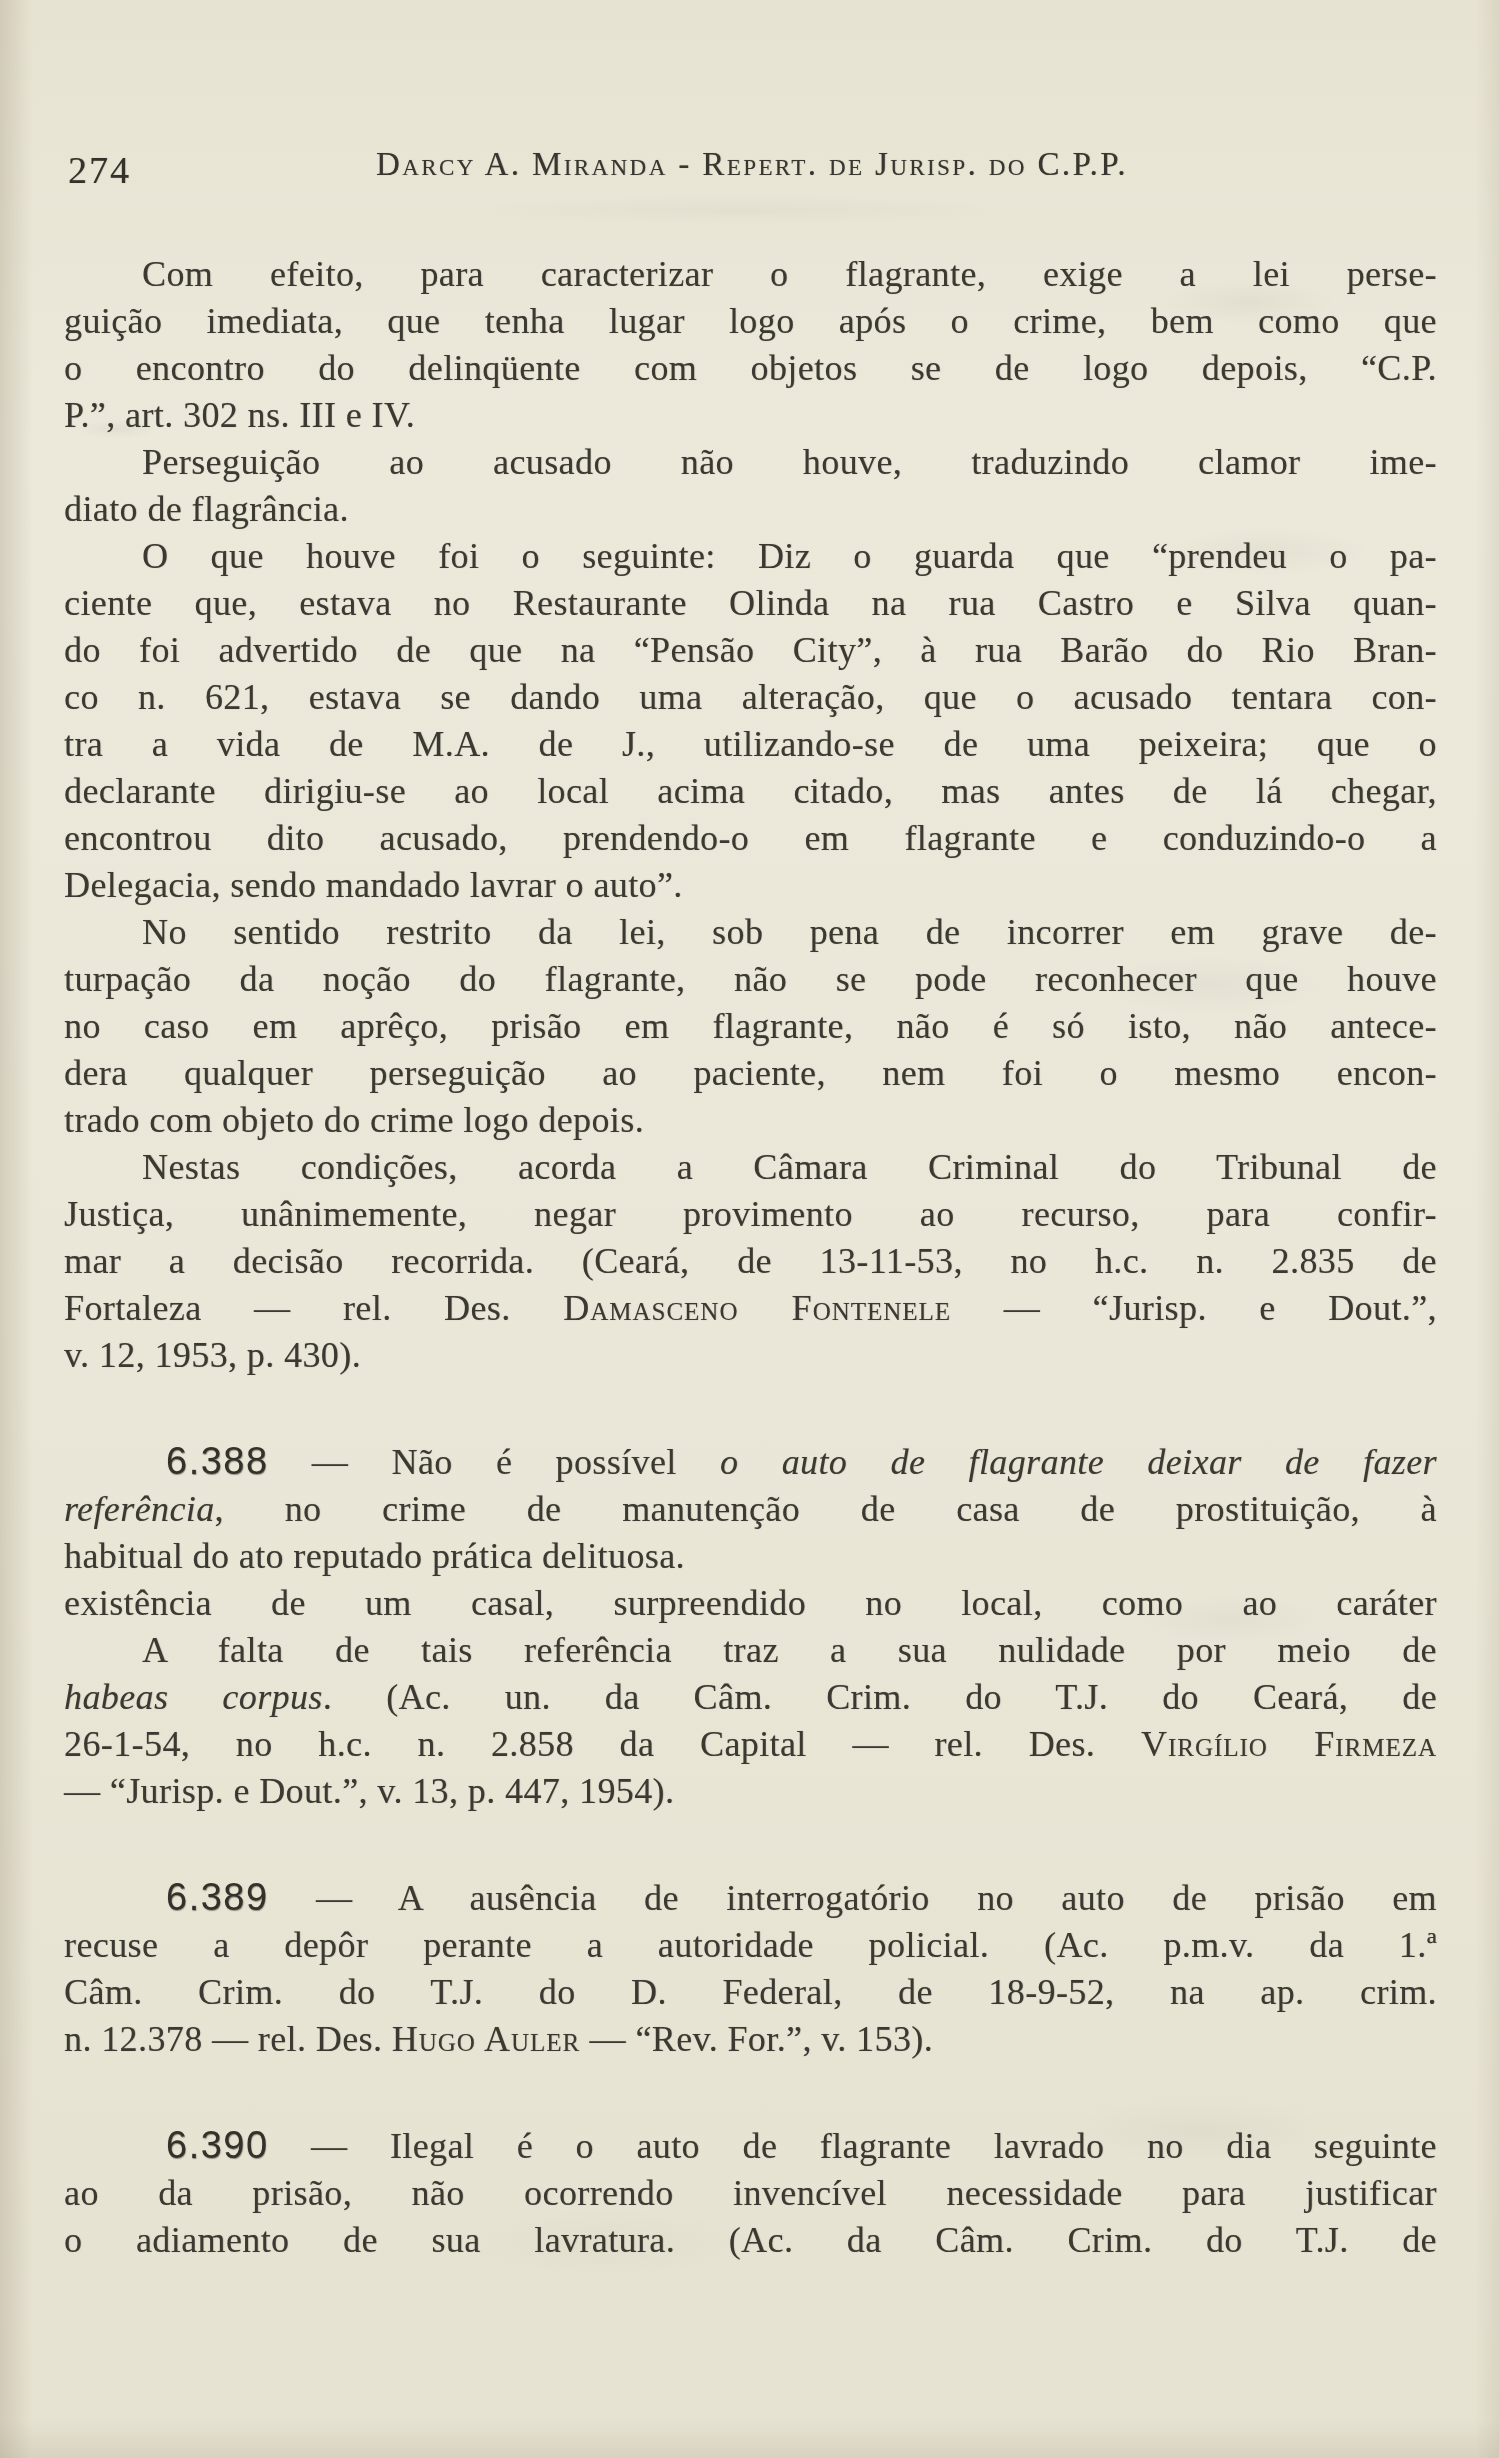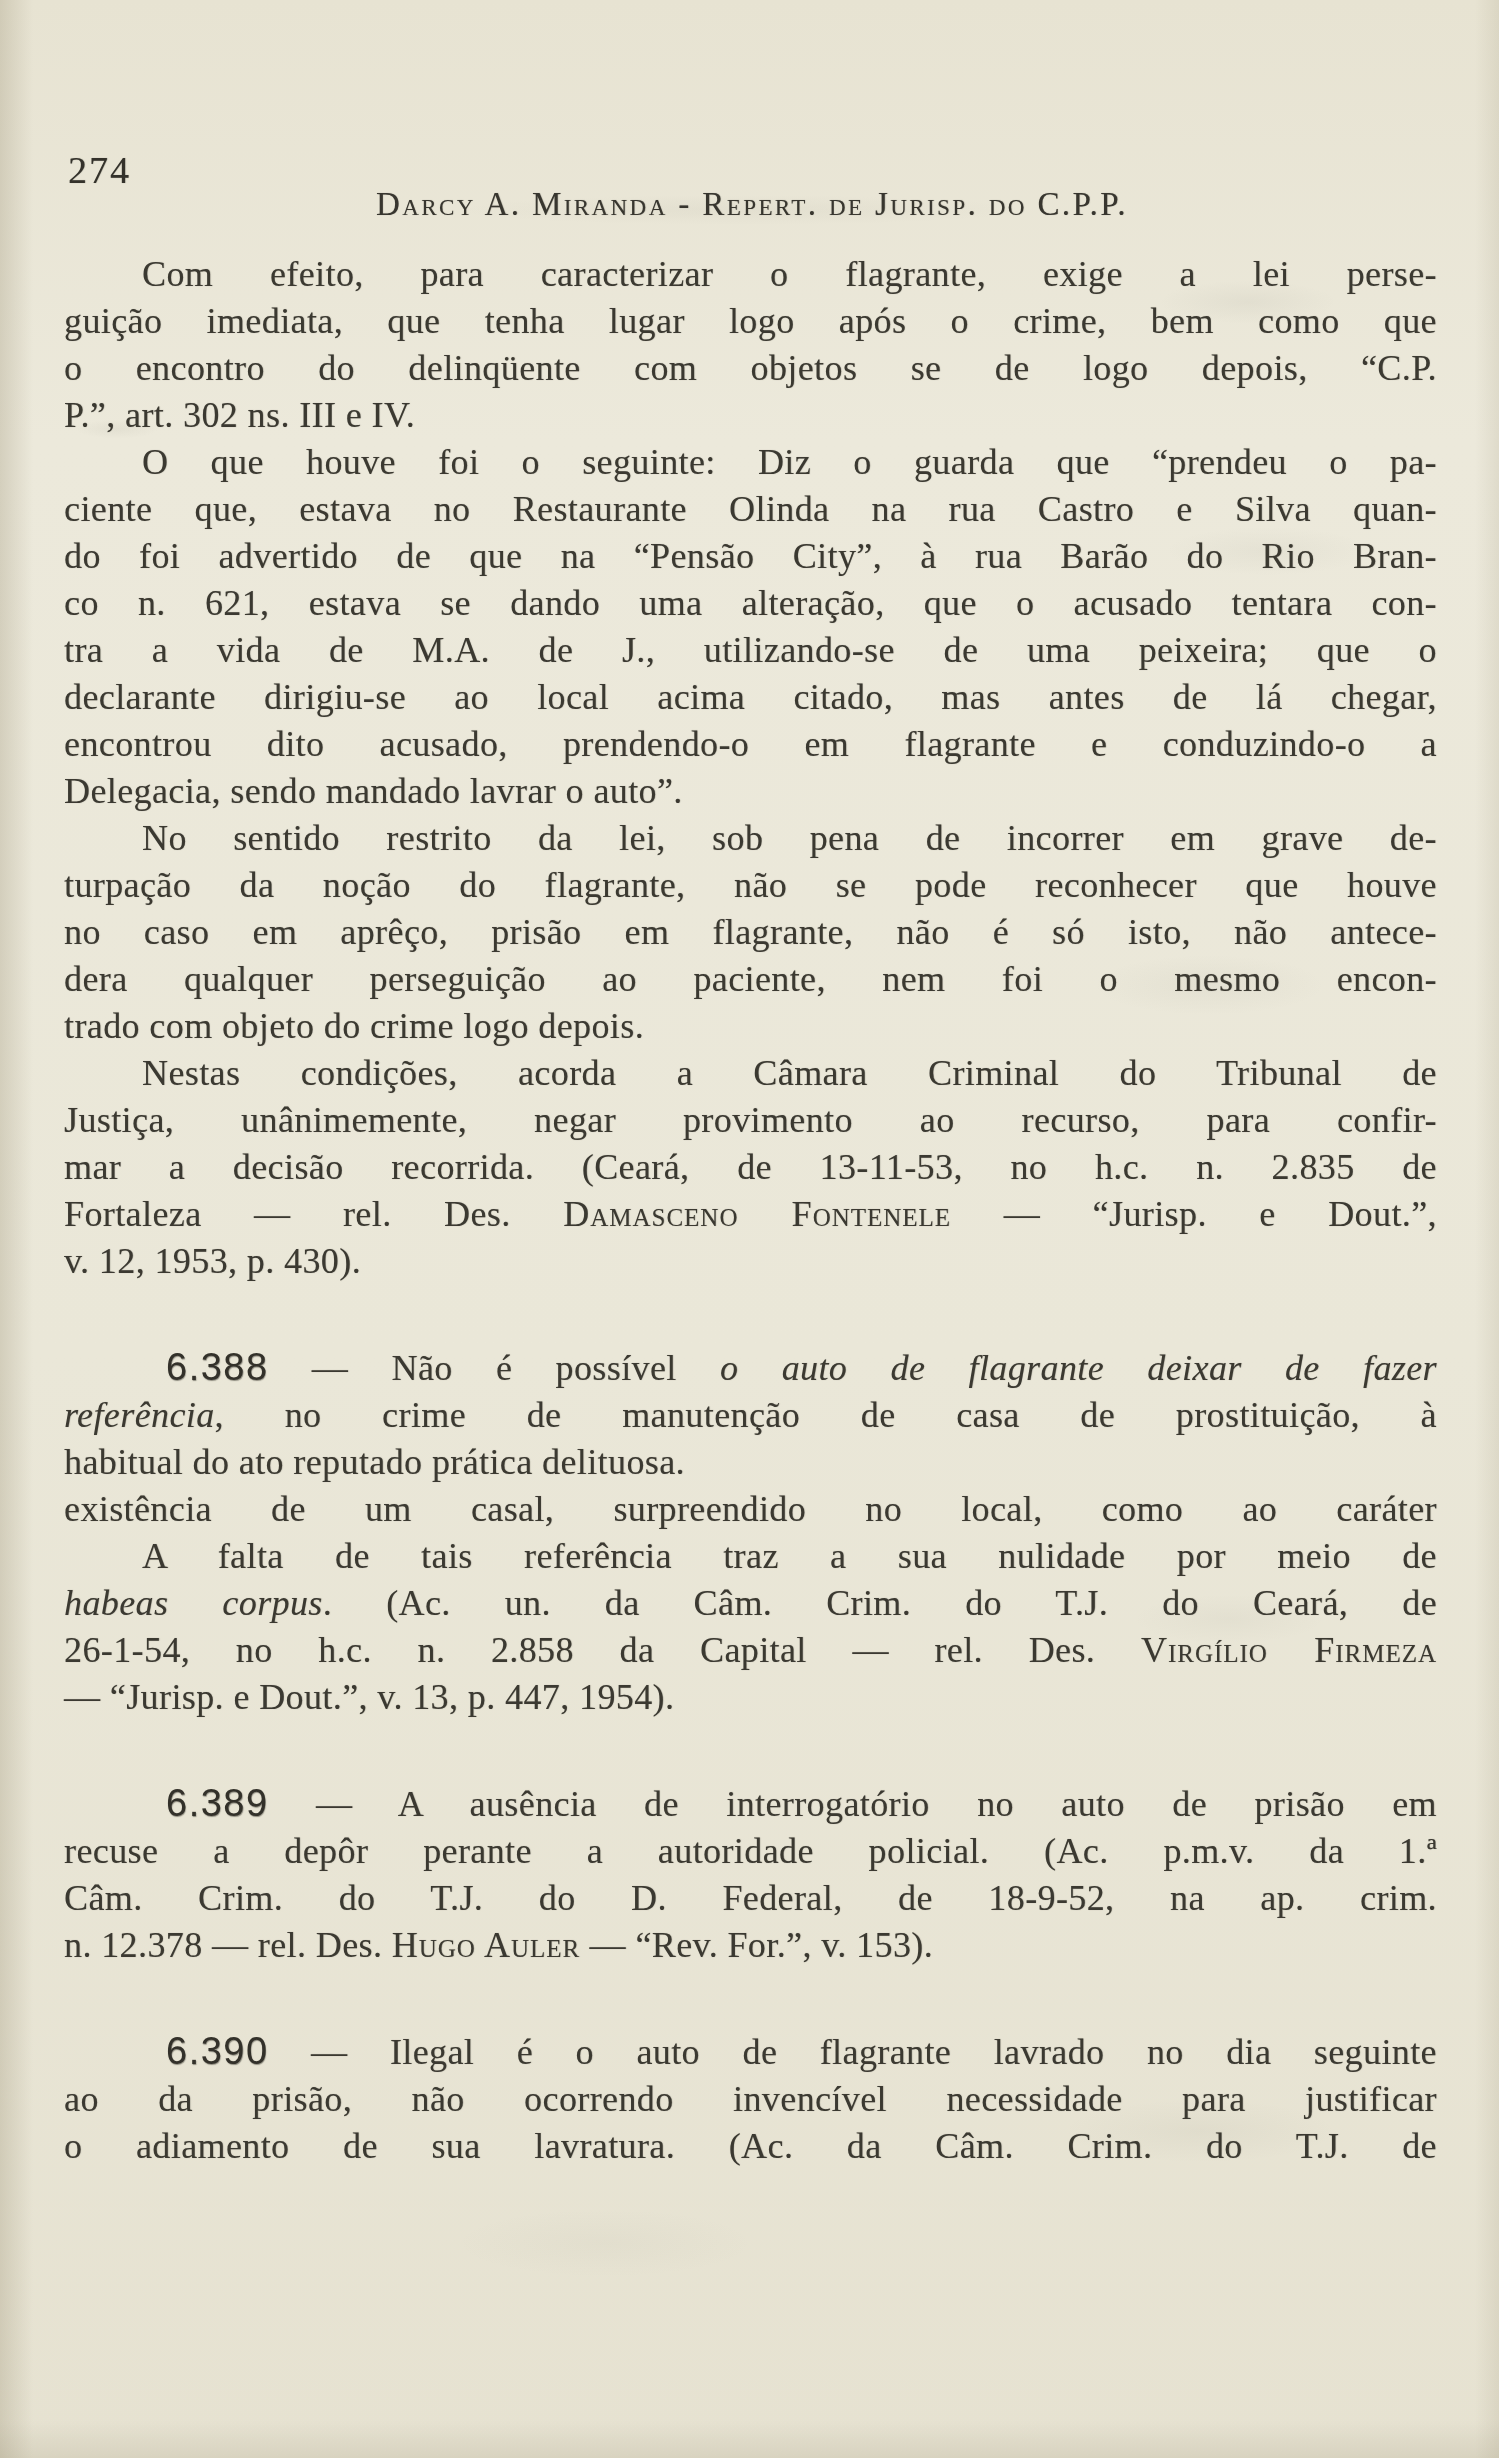--- a/index.html
+++ b/index.html
@@ -39,21 +39,20 @@
     position:absolute;left:0;top:2px;
     font-size:38px;letter-spacing:2px;color:#34322b;
     text-shadow:0.4px 0.4px 0.8px rgba(52,50,43,0.45);
   }
   .running-title{
     display:block;text-align:center;
     font-variant:small-caps;
     font-size:33px;letter-spacing:2.4px;color:#38362f;
     text-shadow:0.4px 0.4px 0.8px rgba(56,54,47,0.45);
     white-space:nowrap;
-    margin-top:40px;
   }
   .text-body{
     position:absolute;top:251px;left:64px;width:1373px;
     font-size:36px;line-height:47px;
     letter-spacing:0.4px;
     color:#3b3931;
     text-shadow:0.4px 0.4px 0.9px rgba(59,57,49,0.40);
   }
   .block{margin:0;}
   .entry{margin-top:59px;}
@@ -86,20 +85,24 @@
     <span class="page-number">274</span>
     <span class="running-title">Darcy A. Miranda - Repert. de Jurisp. do C.P.P.</span>
   </header>
 
   <main class="text-body">
       <div class="block para">
         <div class="line first"><span>Com efeito, para caracterizar o flagrante, exige a lei perse-</span></div>
         <div class="line"><span>guição imediata, que tenha lugar logo após o crime, bem como que</span></div>
         <div class="line"><span>o encontro do delinqüente com objetos se de logo depois, “C.P.</span></div>
         <div class="line last"><span>P.”, art. 302 ns. III e IV.</span></div>
+      </div>
+      <div class="block para">
+        <div class="line first"><span>Perseguição ao acusado não houve, traduzindo clamor ime-</span></div>
+        <div class="line last"><span>diato de flagrância.</span></div>
       </div>
       <div class="block para">
         <div class="line first"><span>O que houve foi o seguinte: Diz o guarda que “prendeu o pa-</span></div>
         <div class="line"><span>ciente que, estava no Restaurante Olinda na rua Castro e Silva quan-</span></div>
         <div class="line"><span>do foi advertido de que na “Pensão City”, à rua Barão do Rio Bran-</span></div>
         <div class="line"><span>co n. 621, estava se dando uma alteração, que o acusado tentara con-</span></div>
         <div class="line"><span>tra a vida de M.A. de J., utilizando-se de uma peixeira; que o</span></div>
         <div class="line"><span>declarante dirigiu-se ao local acima citado, mas antes de lá chegar,</span></div>
         <div class="line"><span>encontrou dito acusado, prendendo-o em flagrante e conduzindo-o a</span></div>
         <div class="line last"><span>Delegacia, sendo mandado lavrar o auto”.</span></div>

